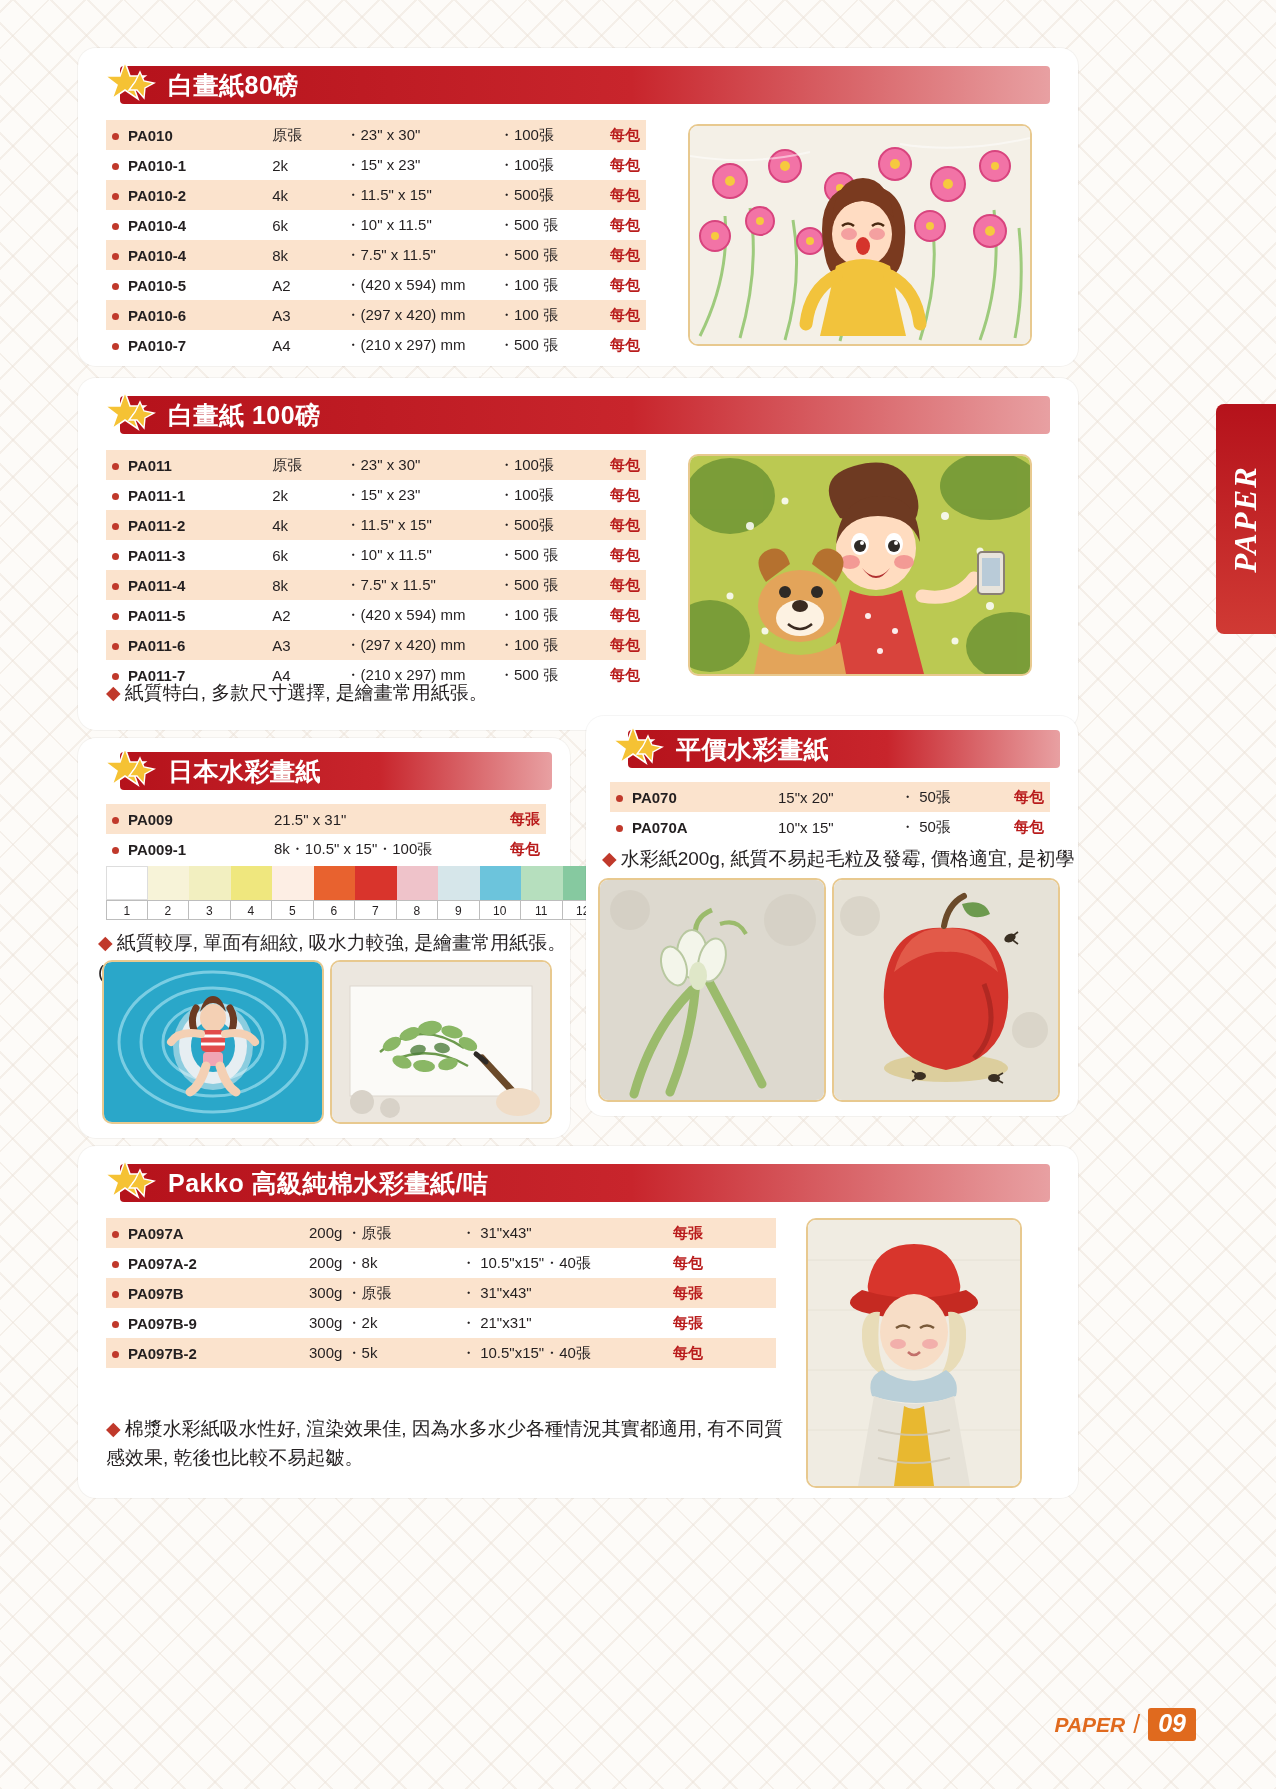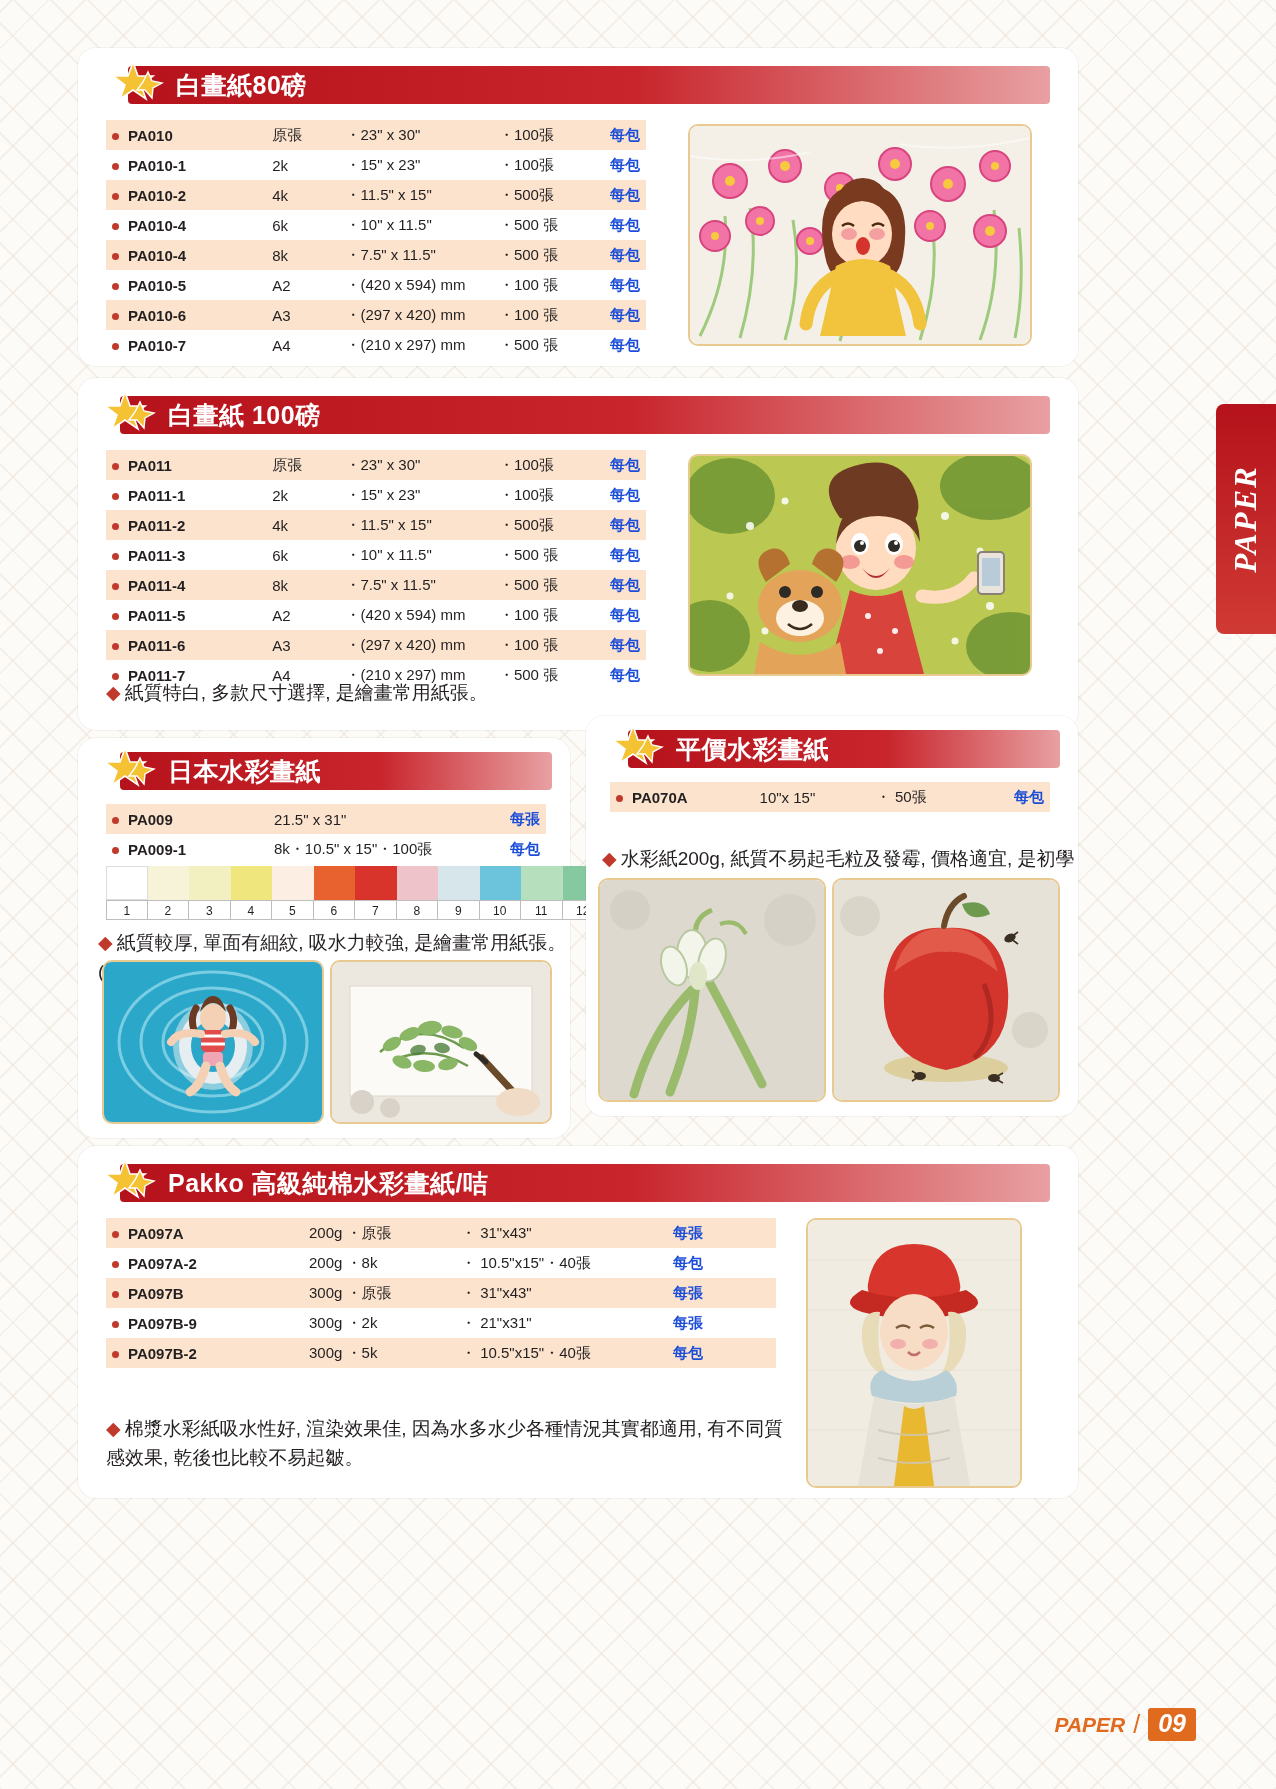--- a/index.html
+++ b/index.html
@@ -51,21 +51,21 @@
   table.spec td{
     padding:3px 6px;height:24px;vertical-align:middle;white-space:nowrap;
   }
   table.spec tr:nth-child(odd){background:#fbe3cd;}
   table.spec tr:nth-child(even){background:#ffffff;}
   .bullet{
     display:inline-block;width:7px;height:7px;border-radius:50%;
     background:#c0392b;margin-right:9px;vertical-align:middle;
   }
   .code{font-weight:600;}
-  .unit{color:#1d4ed8;font-weight:600;}
+  .unit{color:#b91c1c;font-weight:600;}
   .note{
     font-size:19px;color:#231f20;line-height:1.55;
   }
   .note .dia{color:#c0392b;margin-right:4px;}
   
   .photo{
     border-radius:10px;border:2px solid #e8c98f;overflow:hidden;position:relative;
   }
   .photo-inner{position:absolute;inset:0;}
   
@@ -100,21 +100,21 @@
   .swnum:first-child{border-left:1px solid #bdbdbd;}
 </style>
 </head>
 <body>
 
 <div class="page-bg"></div>
 
 <div class="sheet">
 
   <div class="card" style="position:absolute;left:0;top:0;width:1000px;height:318px;">
-    <div class="hdr" style="position:absolute;left:20px;top:14px;right:28px;">
+    <div class="hdr" style="position:absolute;left:12px;top:14px;right:28px;">
       <div class="hdr-bar"></div>
       <svg class="star" viewBox="0 0 52 48">
         <polygon points="21,2 26,16 41,16 29,25 34,39 21,30 8,39 13,25 1,16 16,16" fill="#f5c234" stroke="#ffffff" stroke-width="1.6"></polygon>
         <polygon points="36,12 40,21 50,23 41,28 40,38 33,30 25,30 31,22" fill="#f5c234" stroke="#ffffff" stroke-width="1.4"></polygon>
       </svg>
       <div class="hdr-title">白畫紙80磅</div>
     </div>
 
     <table class="spec" style="position:absolute;left:28px;top:72px;width:540px;">
       <tbody>
@@ -509,20 +509,26 @@
       <svg class="star" viewBox="0 0 52 48">
         <polygon points="21,2 26,16 41,16 29,25 34,39 21,30 8,39 13,25 1,16 16,16" fill="#f5c234" stroke="#ffffff" stroke-width="1.6"></polygon>
         <polygon points="36,12 40,21 50,23 41,28 40,38 33,30 25,30 31,22" fill="#f5c234" stroke="#ffffff" stroke-width="1.4"></polygon>
       </svg>
       <div class="hdr-title">平價水彩畫紙</div>
     </div>
 
     <table class="spec" style="position:absolute;left:24px;top:66px;width:440px;">
       <tbody>
         <tr>
+          <td style="width:150px"><span class="bullet"></span><span class="code">PA070</span></td>
+          <td style="width:110px"><span>15"x 20"</span></td>
+          <td style="width:90px"><span>・ 50張</span></td>
+          <td class="unit" style="text-align:right"><span>每包</span></td>
+        </tr>
+        <tr>
           <td><span class="bullet"></span><span class="code">PA070A</span></td>
           <td><span>10"x 15"</span></td>
           <td><span>・ 50張</span></td>
           <td class="unit" style="text-align:right"><span>每包</span></td>
         </tr>
       </tbody>
     </table>
 
     <div class="note" style="position:absolute;left:16px;top:128px;width:478px;">
       <span class="dia">◆</span><span>水彩紙200g, 紙質不易起毛粒及發霉, 價格適宜, 是初學者最佳之選。</span>

